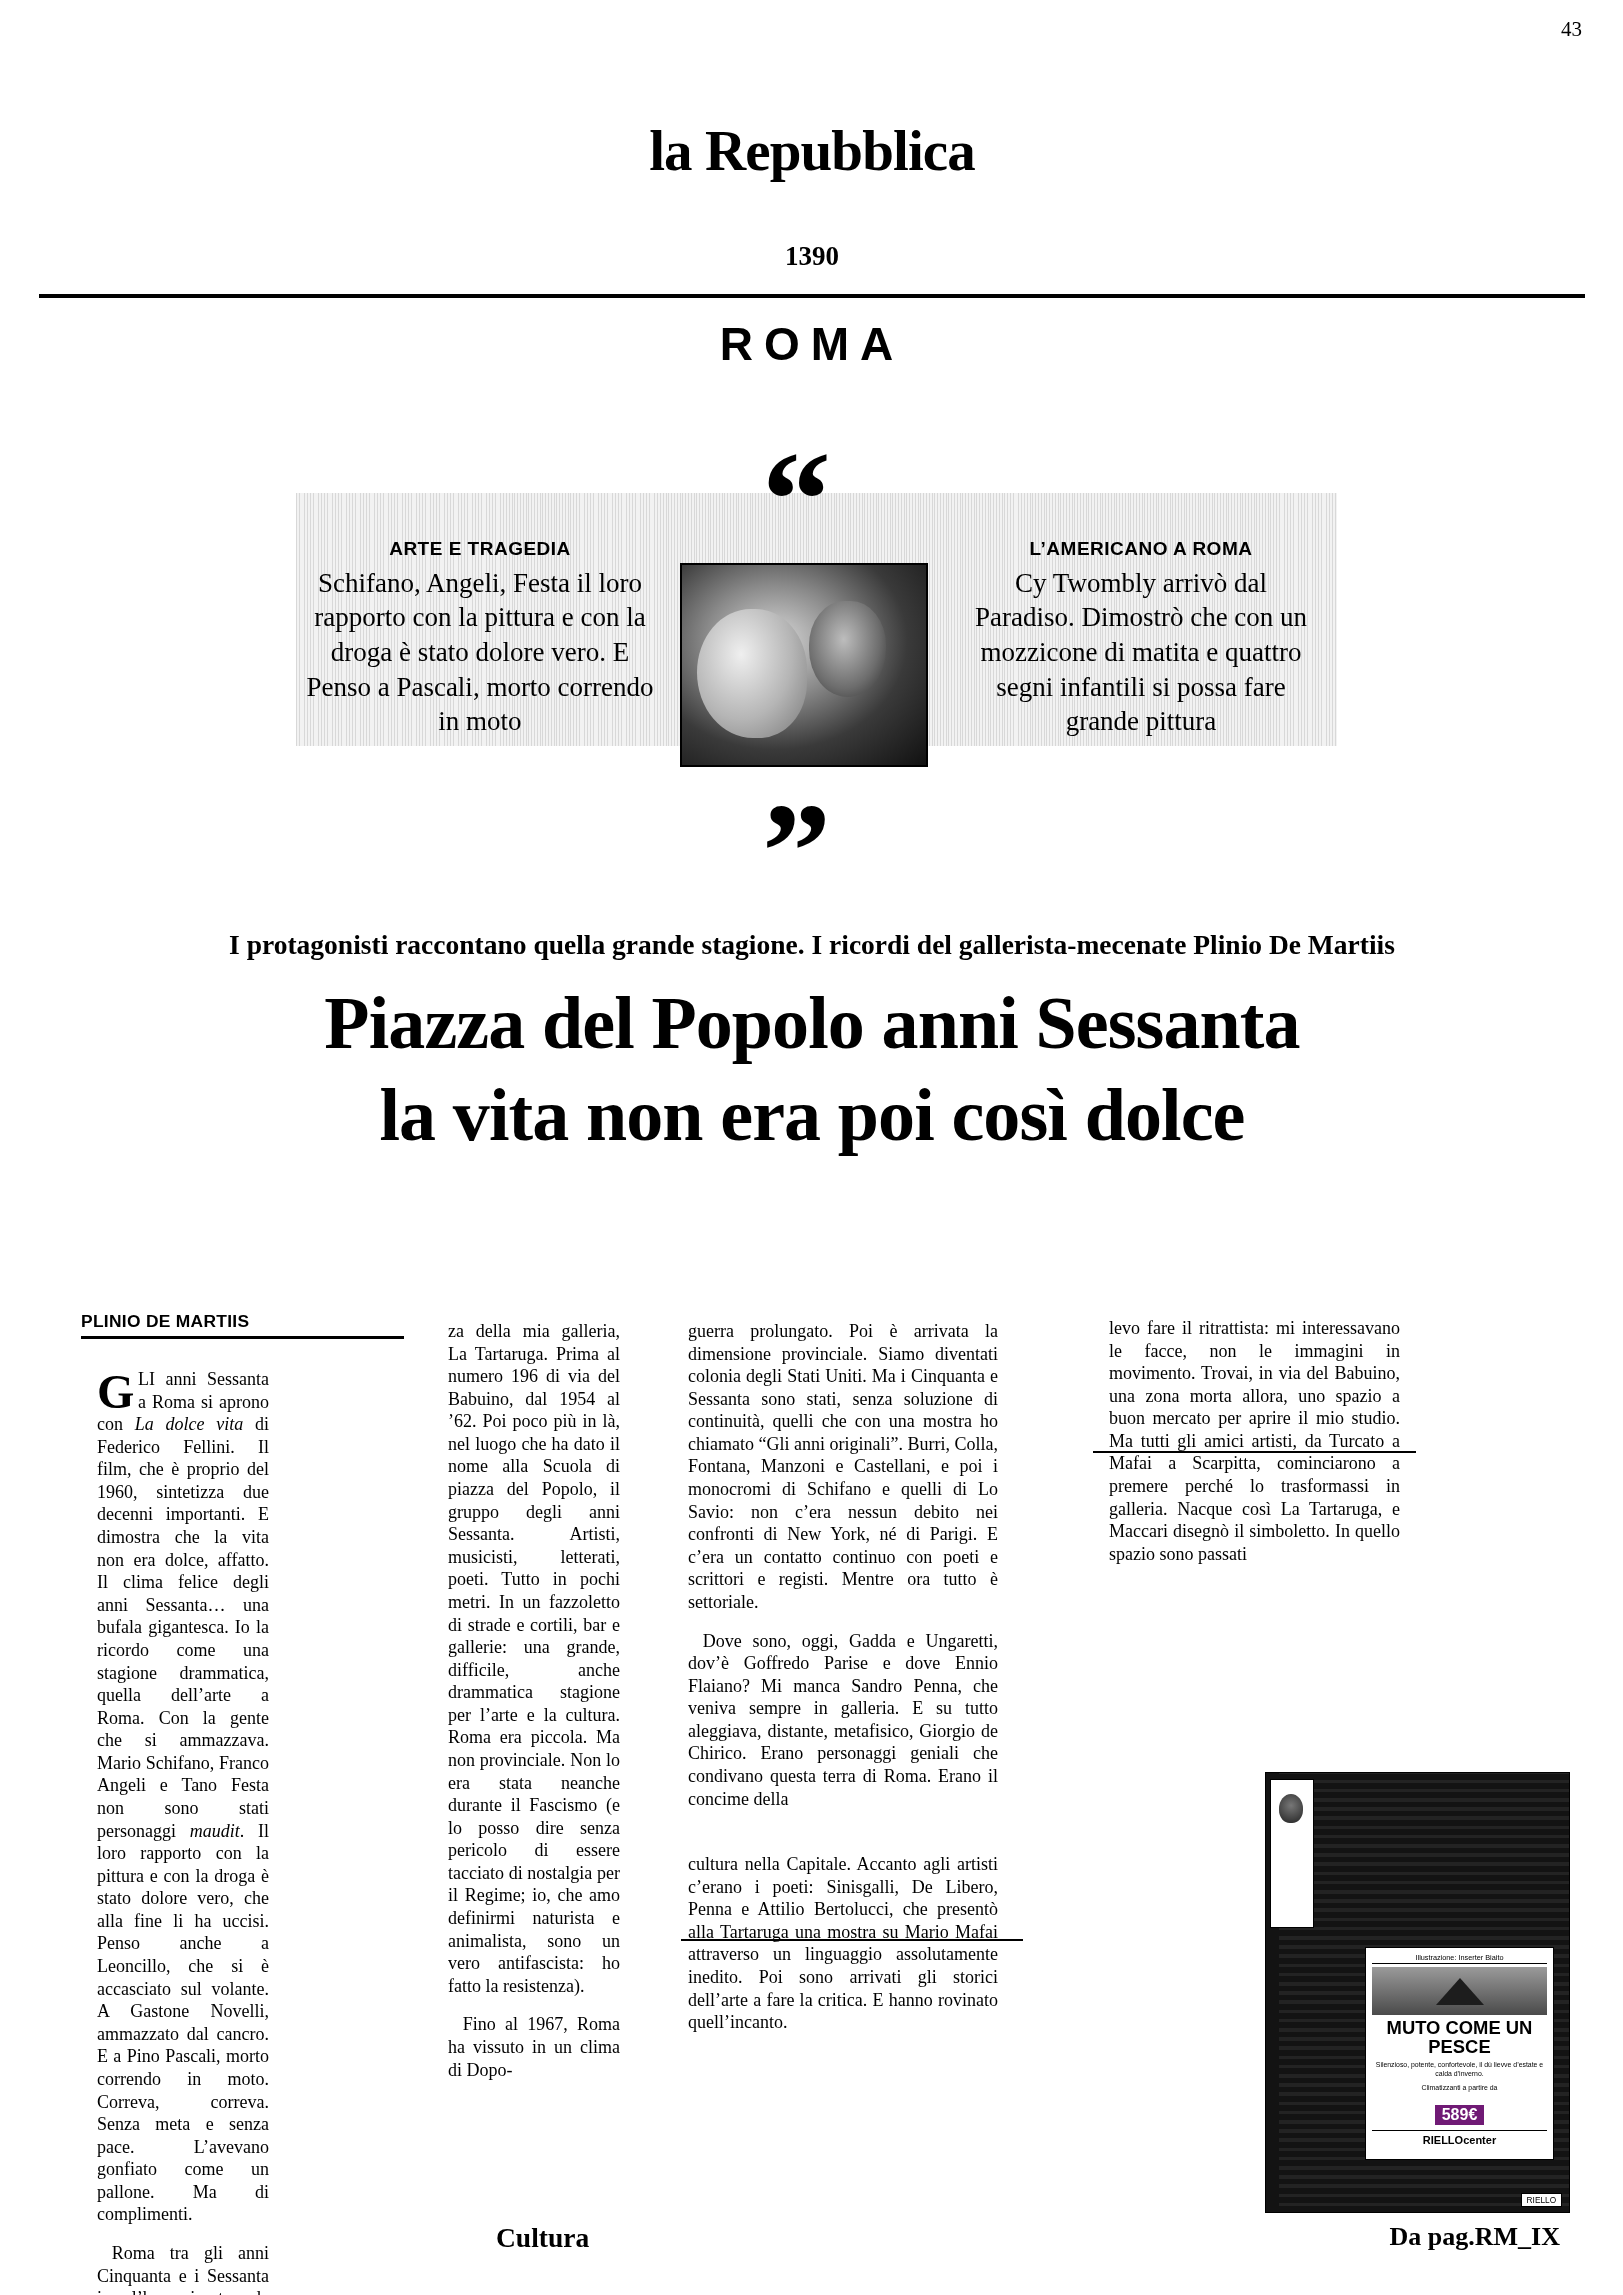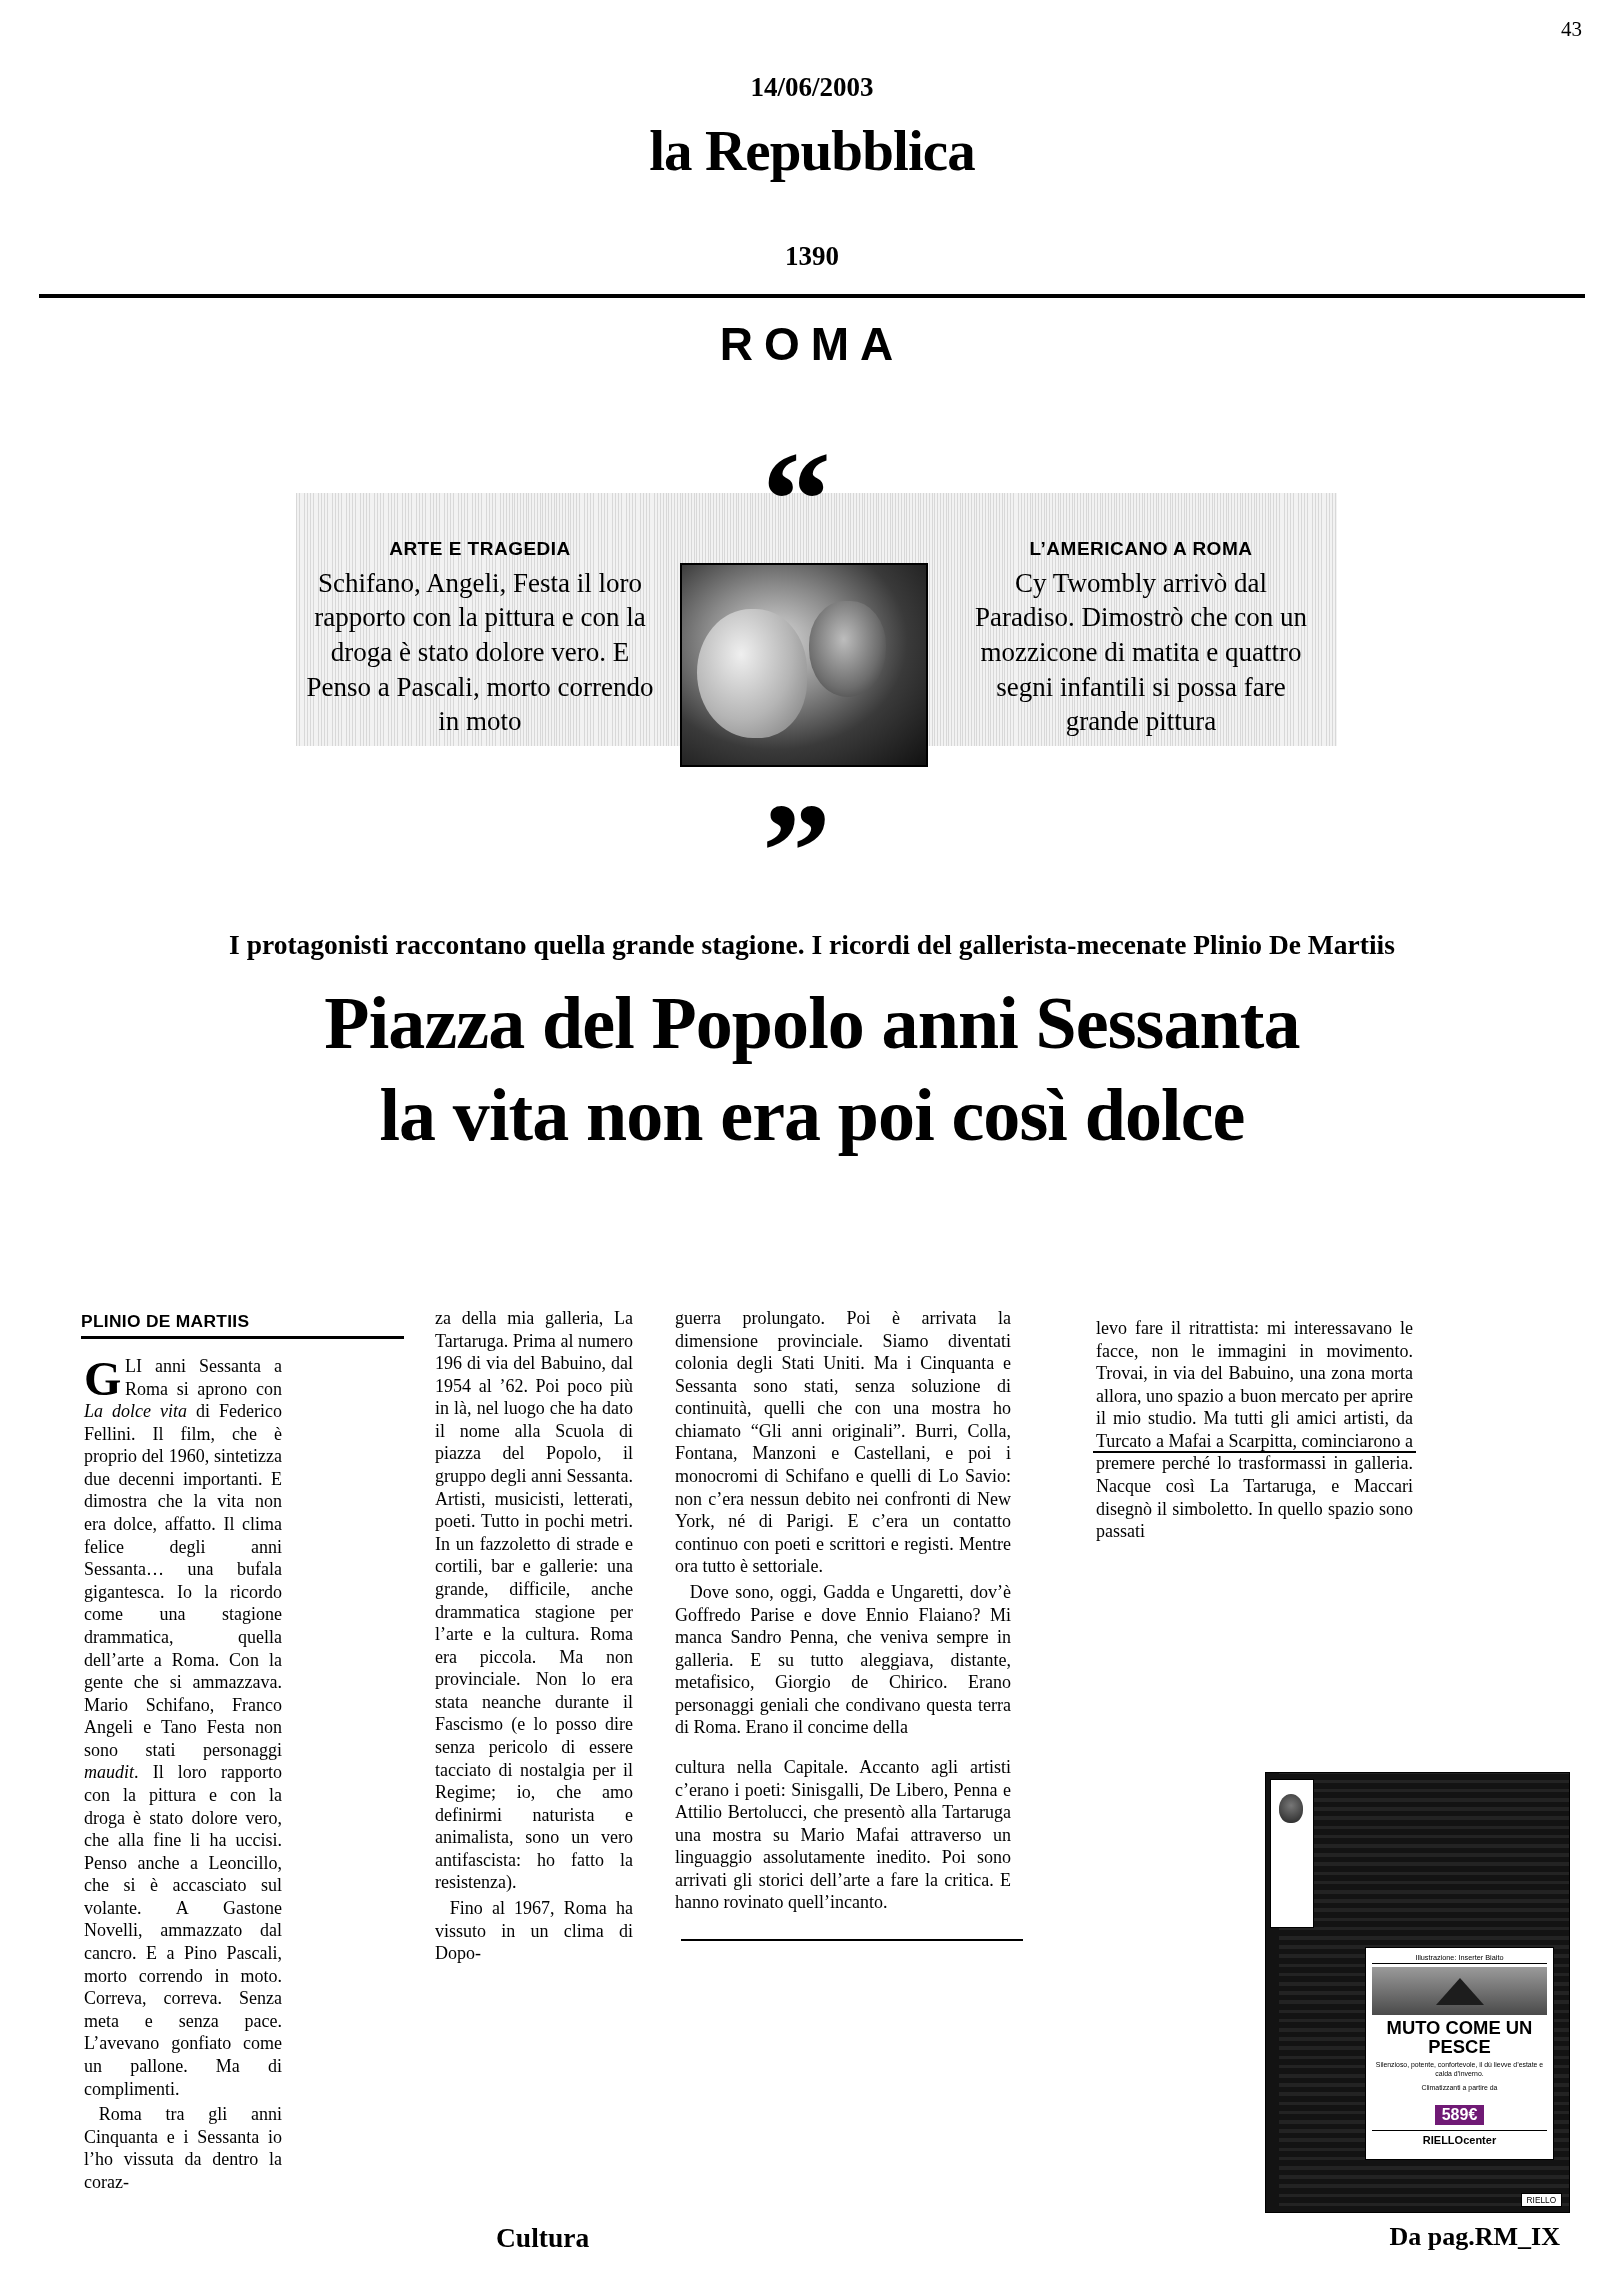--- a/index.html
+++ b/index.html
@@ -181,21 +181,21 @@
   
   .col {
     position: absolute;
     font-family: "Liberation Serif", serif;
     font-size: 18px;
     line-height: 1.255;
     text-align: justify;
     top: 1304px;
     width: 204px;
   }
-  .col p { margin: 3px; text-indent: 14.7px; }
+  .col p { margin: 16px; text-indent: 14.7px; }
   .col p.noindent { text-indent: 0; }
   .col1 { left: 81px; }
   .col2 { left: 432px; }
   .col3 { left: 672px; font-family: Liberation Serif, serif; }
   .col4 { left: 1093px; }
   .col1 { top: 1352px; }
   .col2 { top: 1304px; }
   .col3 { top: 1304px; }
   .col4 { top: 1304px; }
 
@@ -380,21 +380,20 @@
   }
   .it { font-style: italic; }
 </style>
 </head>
 <body>
 
 <div class="page">
 
   <div class="page-number">43</div>
 
-  <div class="date-line">14/06/2003</div>
   <div class="masthead">la Repubblica</div>
   <div class="issue-number">1390</div>
   <div class="rule-top"></div>
   <div class="section-title">ROMA</div>
 
   <div class="quotebox"></div>
   <div class="qmark open">“</div>
   <div class="qmark close">”</div>
 
   <div class="quote-col left">

